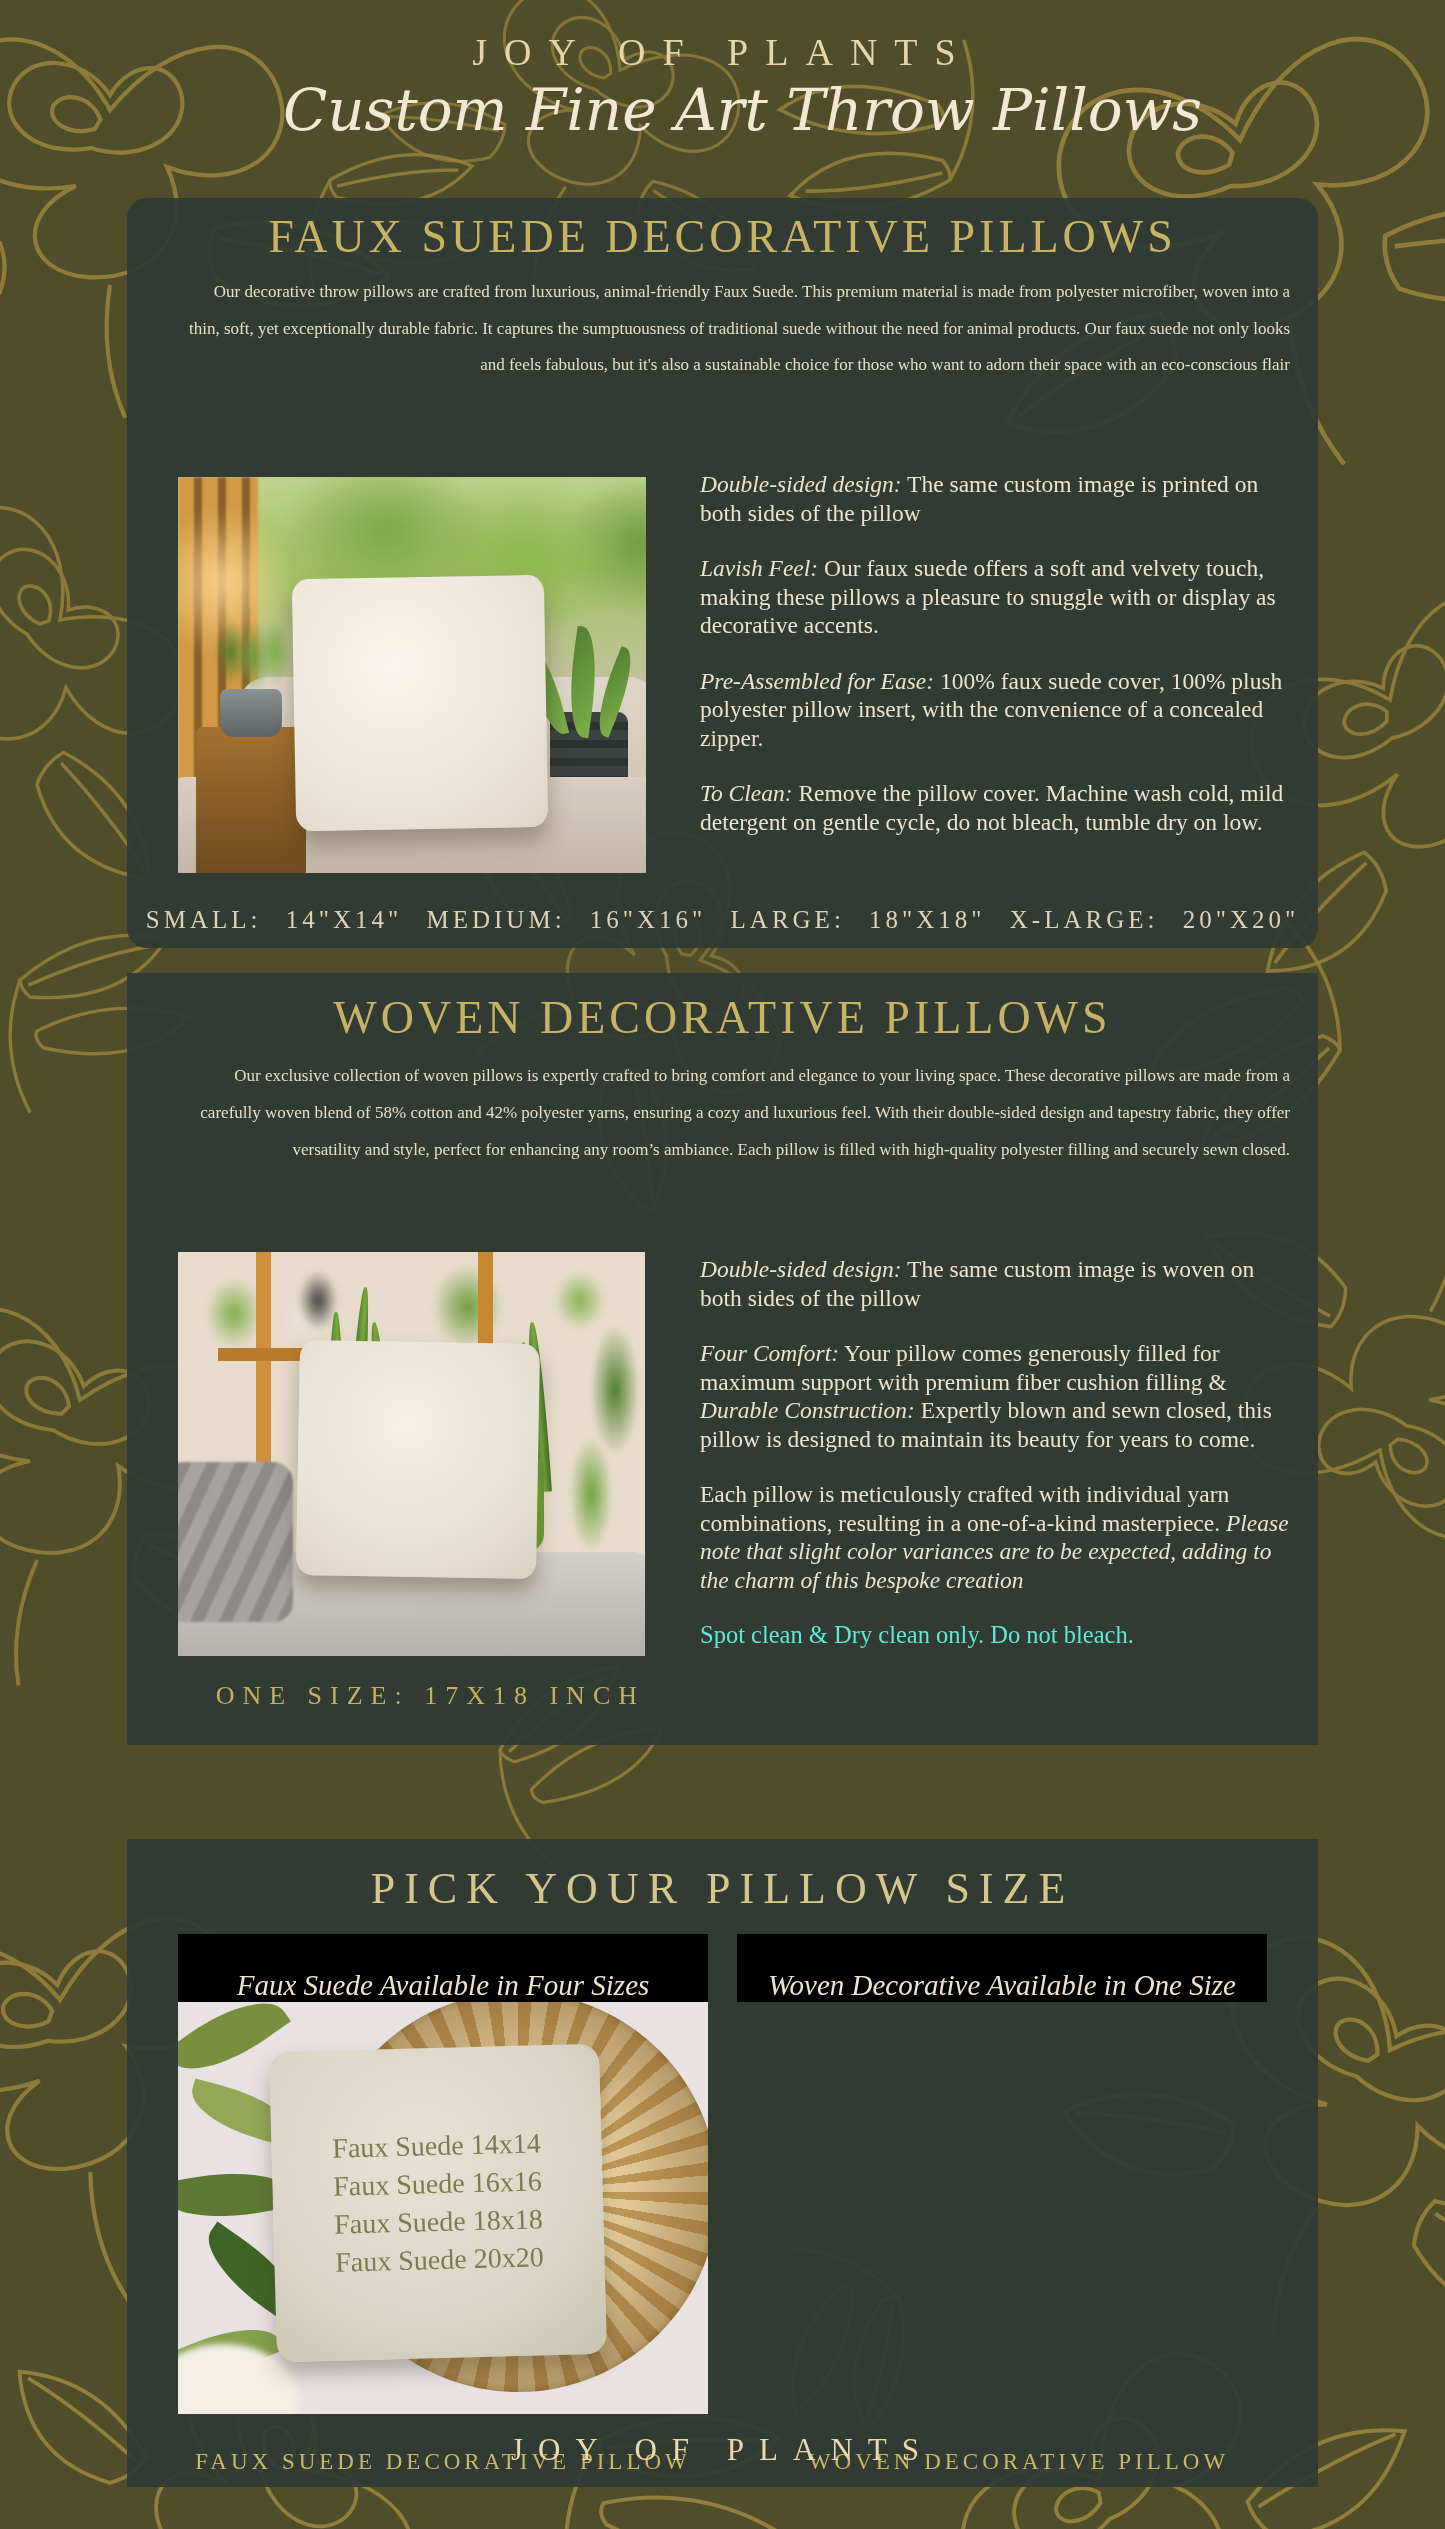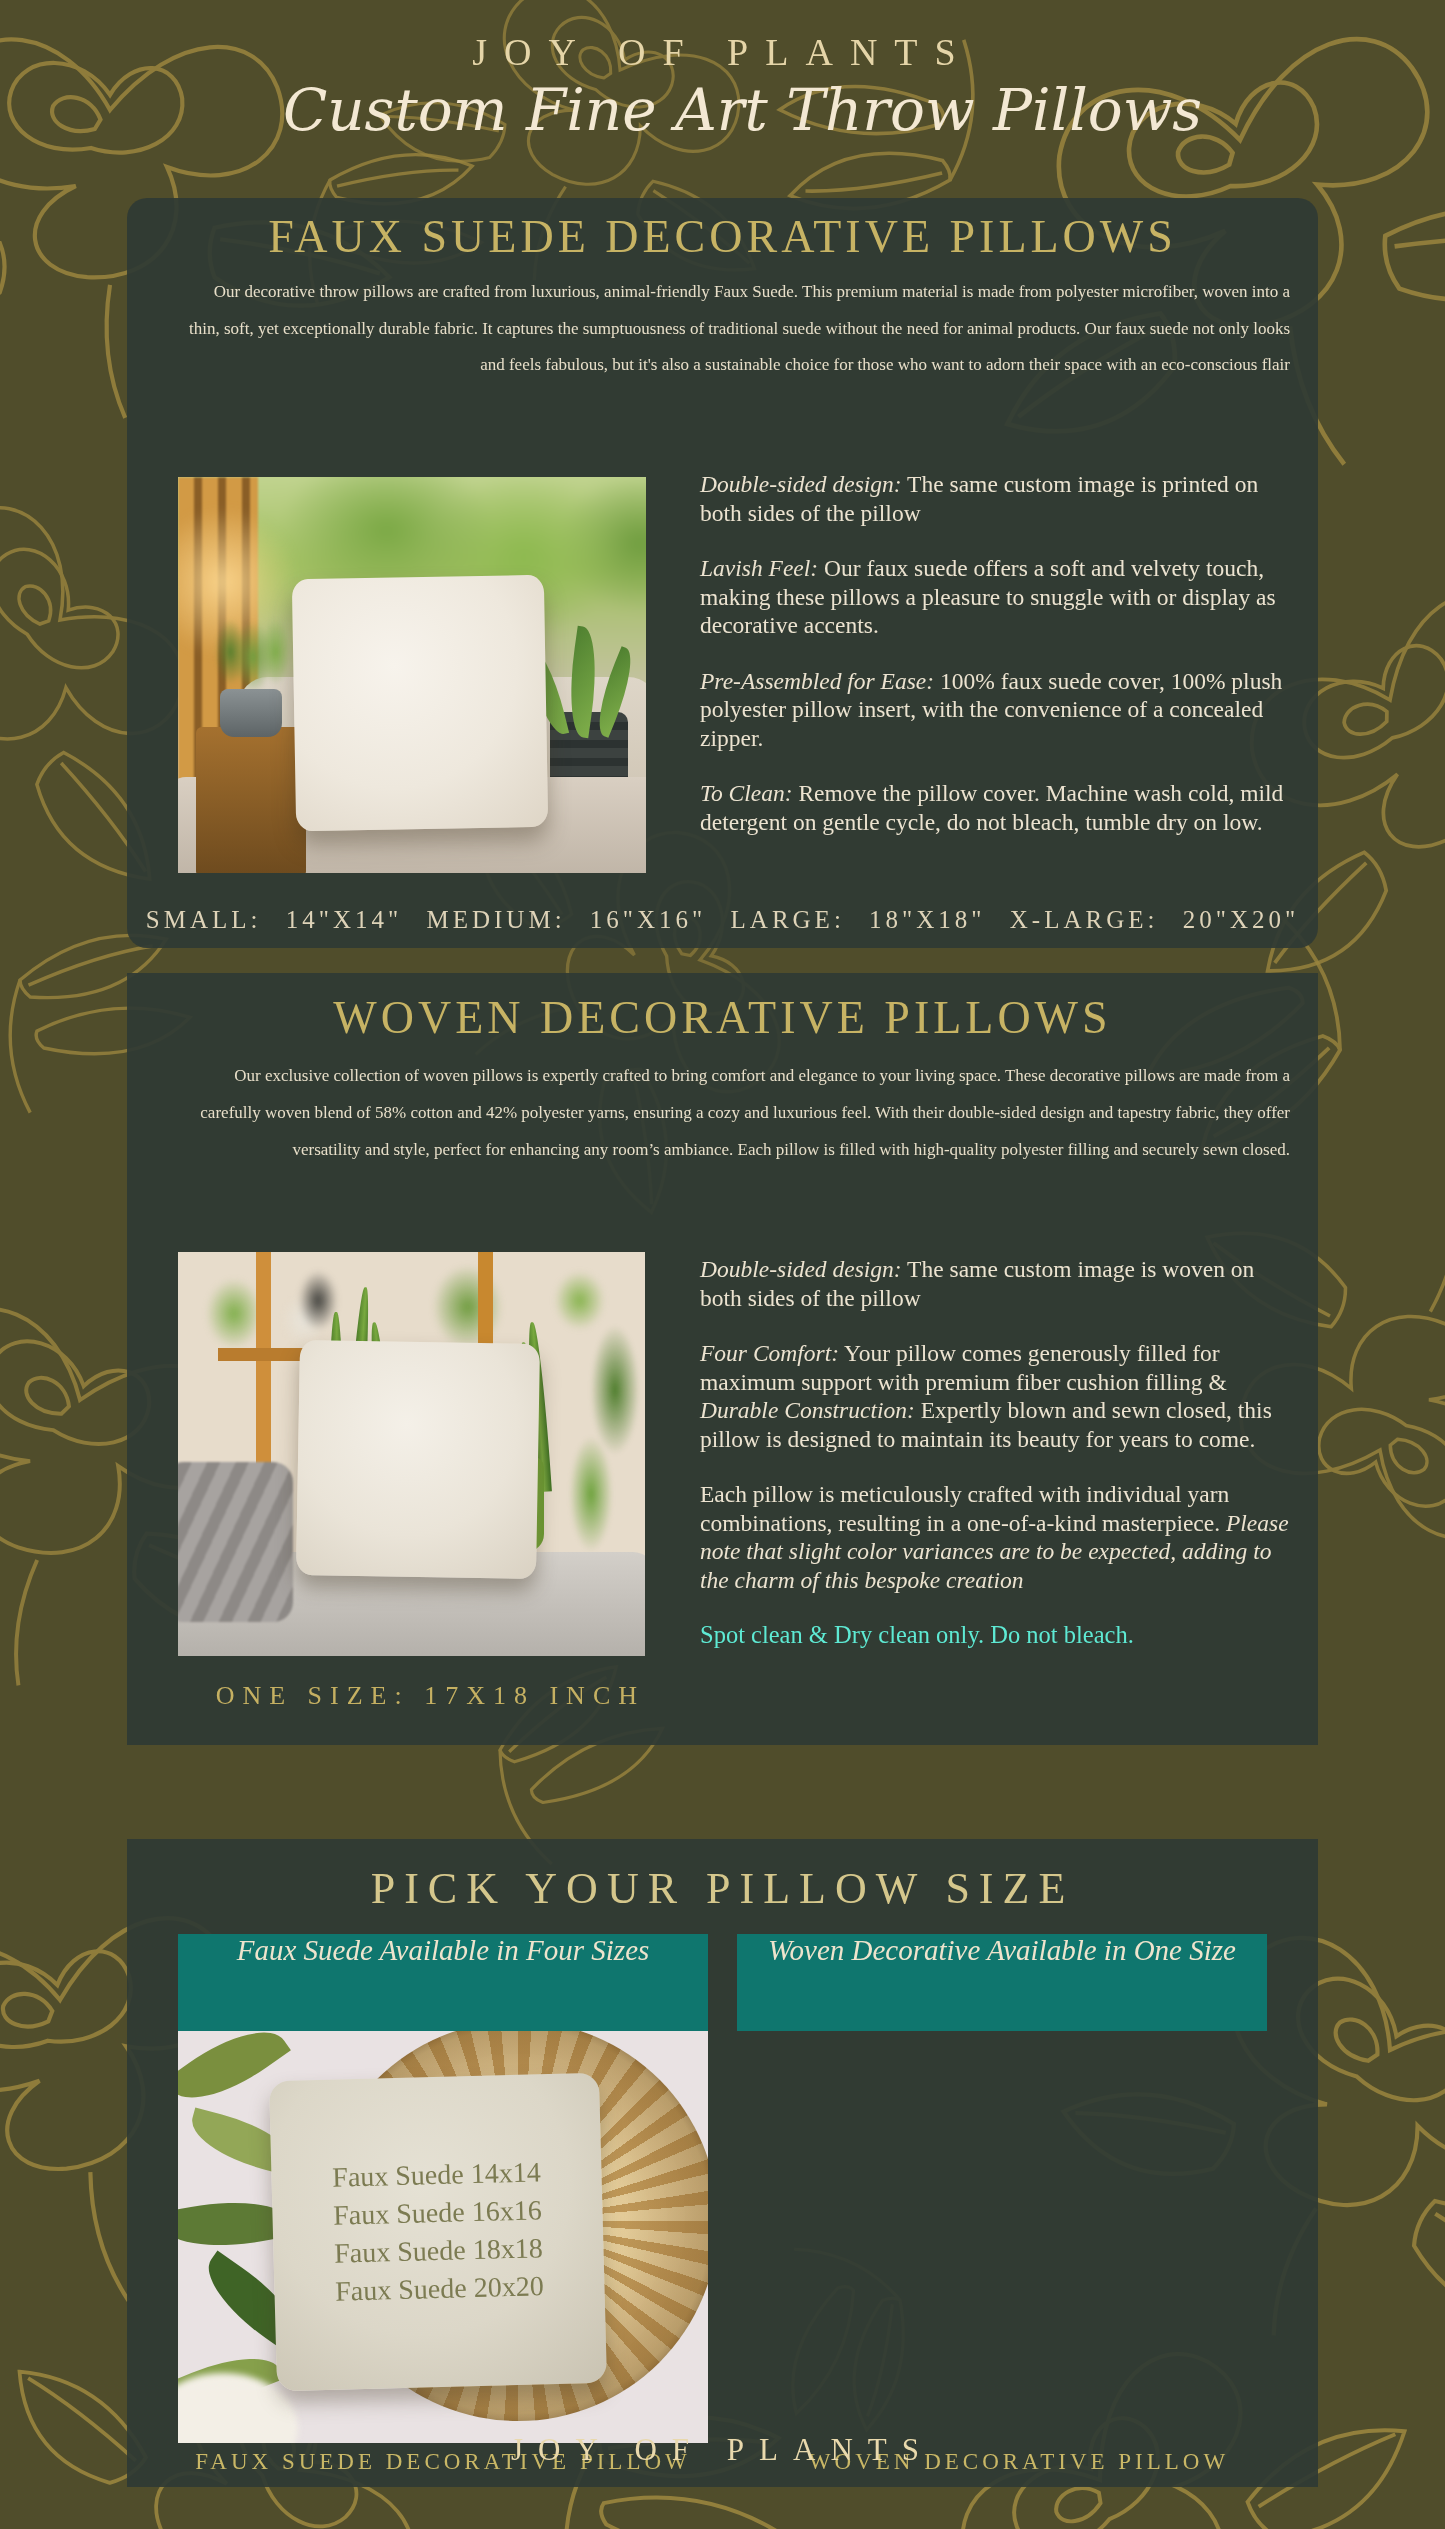--- a/index.html
+++ b/index.html
@@ -84,21 +84,21 @@
     background:radial-gradient(circle at 45% 35%,#f4f0e8 0%,#eae4d8 55%,#d9d1c2 100%);
     box-shadow:0 12px 20px rgba(60,50,30,.35);}
   .p2-rightleaf{position:absolute;right:-18px;top:60px;width:120px;height:260px;filter:blur(2px);
     background:radial-gradient(34px 90px at 60% 30%,#4e7d2c 0,rgba(78,125,44,0) 72%),
                radial-gradient(30px 80px at 40% 70%,#6da23c 0,rgba(109,162,60,0) 72%);}
   .one-size{position:absolute;left:51px;width:467px;top:708px;text-align:right;
     color:#c5b062;font-size:26px;letter-spacing:8px;white-space:nowrap;}
   .care{color:#5eead4;font-size:24.5px;}
   
   .cards{position:absolute;left:51px;top:95px;width:1089px;display:grid;grid-template-columns:530px 530px;column-gap:29px;}
-  .cardhead{height:97px;background:#0f766e;display:flex;align-items:flex-start;justify-content:center;}
+  .cardhead{height:68px;background:#000000;display:flex;align-items:flex-end;justify-content:center;}
   .cardhead span{font-style:italic;font-size:29px;color:#eee4cd;}
   .cardphoto{position:relative;height:412px;overflow:hidden;background:#e9e2e3;}
   .wicker{position:absolute;border-radius:50%;
     background:radial-gradient(circle,rgba(255,245,215,.0) 30%,rgba(120,85,35,.45) 68%,rgba(90,60,20,.55) 72%,rgba(120,85,35,0) 73%),
       repeating-conic-gradient(rgba(196,154,85,.95) 0 4deg,rgba(238,214,160,.95) 4deg 9deg);}
   .leaf{position:absolute;border-radius:0 75% 0 75%;}
   .pillow3{position:absolute;border-radius:20px;box-shadow:0 12px 20px rgba(70,60,40,.35);
     display:flex;flex-direction:column;align-items:center;justify-content:center;}
   .pl-left{left:95px;top:46px;width:330px;height:310px;transform:rotate(-1.5deg);
     background:radial-gradient(circle at 45% 35%,#e5e1d4 0%,#dcd7c8 55%,#c9c3b2 100%);}

